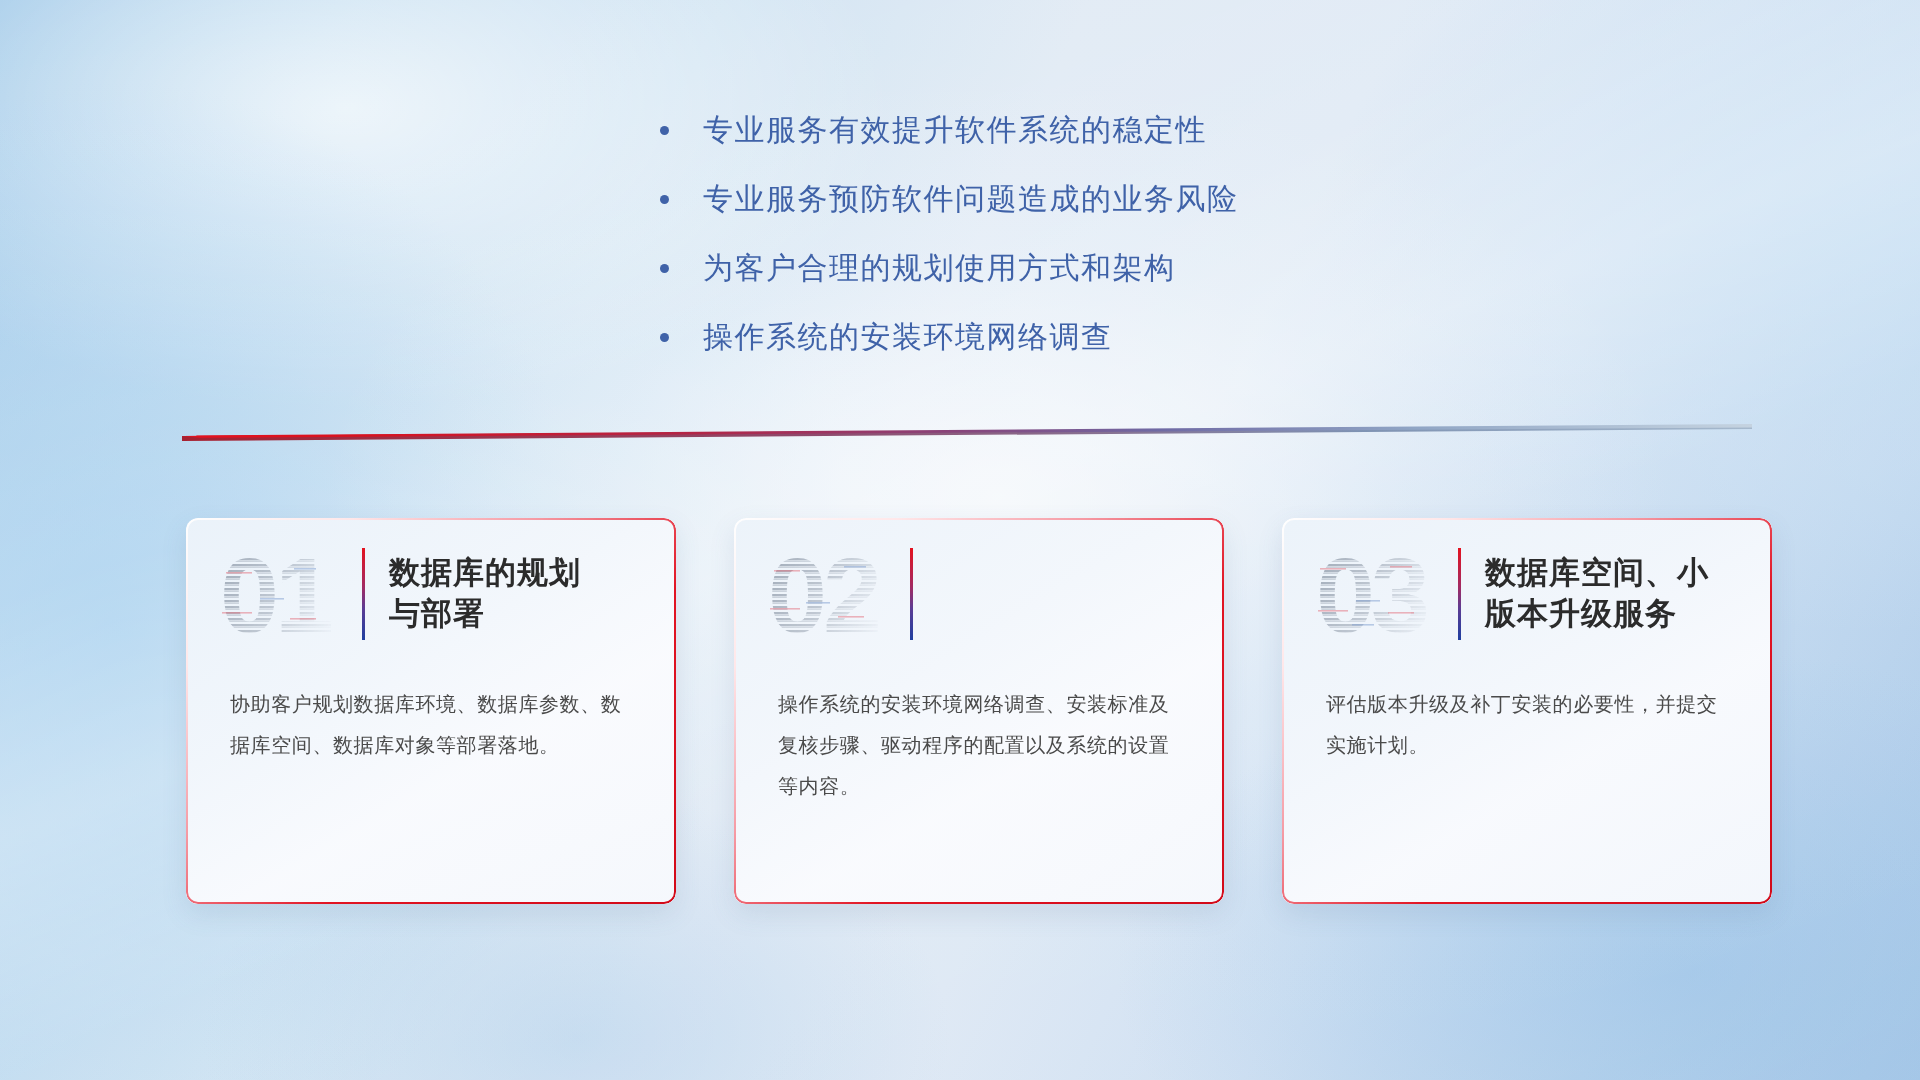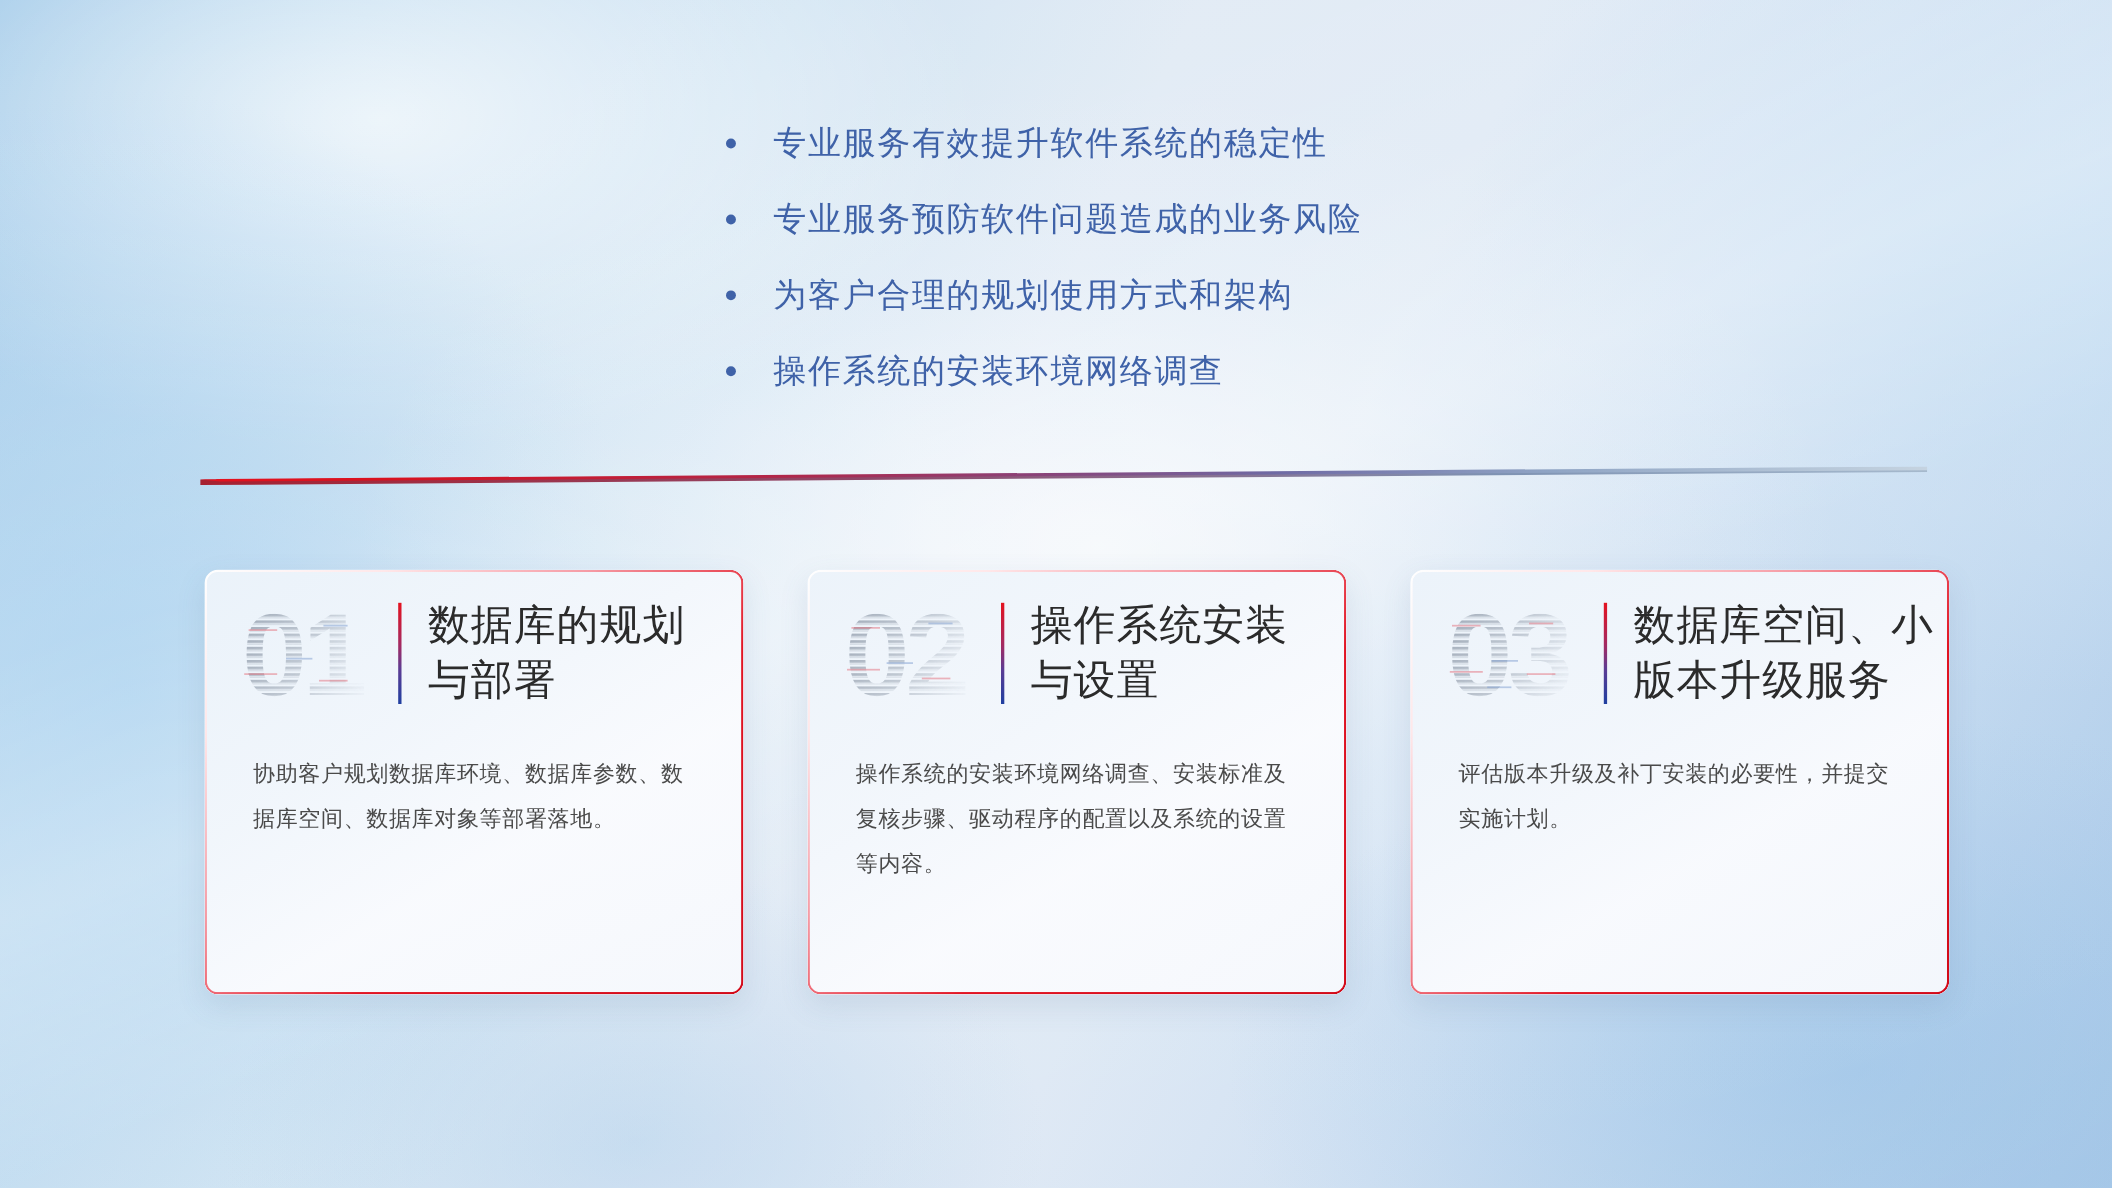--- a/index.html
+++ b/index.html
@@ -125,22 +125,22 @@
     width:134px; height:96px; flex:0 0 auto;
     margin-right:8px;
   }
   .card-num svg{display:block;}
   .card-rule{
     width:3px; height:92px; flex:0 0 auto;
     margin-right:24px;
     background:linear-gradient(180deg,#e4121f 0%,#a32a62 42%,#5b3c94 66%,#1f3fa0 100%);
   }
   .card-title{
-    font-size:38px; line-height:1.32; color:#2b2b2b;
-    letter-spacing:1px; font-weight:400;
+    font-size:31px; line-height:1.32; color:#2b2b2b;
+    letter-spacing:1px; font-weight:700;
     white-space:pre-line;
   }
   .card-body{
     padding:14px 40px 0 44px;
     font-size:20px; line-height:2.05; color:#4a4a4a;
     letter-spacing:.6px;
   }
 </style>
 </head>
 <body>
@@ -268,22 +268,20 @@
             <g opacity=".5">
               <rect x="6" y="24" width="26" height="1.6" fill="#e4707c"></rect>
               <rect x="2" y="62" width="30" height="1.6" fill="#e4707c"></rect>
               <rect x="76" y="20" width="22" height="1.6" fill="#7f9ed0"></rect>
               <rect x="70" y="70" width="26" height="1.6" fill="#e4707c"></rect>
               <rect x="38" y="56" width="24" height="1.6" fill="#7f9ed0"></rect>
             </g>
           </svg>
         </div>
         <div class="card-rule"></div>
-        <div class="card-title">操作系统安装
-与设置</div>
       </div>
       <div class="card-body">操作系统的安装环境网络调查、安装标准及复核步骤、驱动程序的配置以及系统的设置等内容。</div>
     </div>
 
     <div class="card">
       <div class="card-border"></div>
       <div class="card-head">
         <div class="card-num">
           <svg width="134" height="96" viewBox="0 0 134 96">
             <defs>

